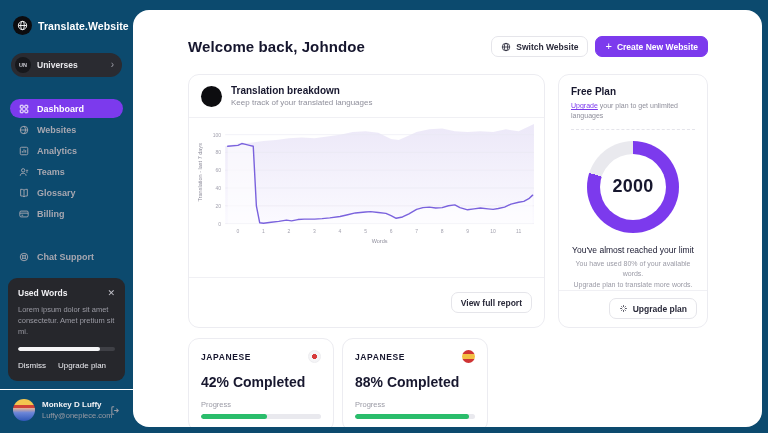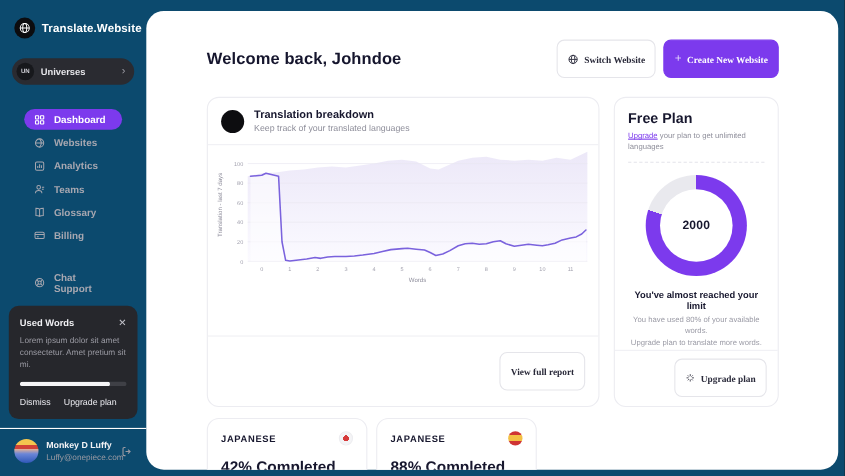--- a/index.html
+++ b/index.html
@@ -9,21 +9,21 @@
 
   
   .sidebar { position:absolute; left:0; top:0; bottom:0; width:133px; display:flex; flex-direction:column; padding:0; color:#fff; }
   .logo-row { display:flex; align-items:center; gap:6px; padding:16px 12px 10px 13px; }
   .logo-badge { width:19px; height:19px; border-radius:50%; background:#0c0c0f; display:flex; align-items:center; justify-content:center; flex:0 0 auto; }
   .logo-text { font-size:10.5px; font-weight:bold; color:#ffffff; letter-spacing:.1px; }
   .ws-pill { margin:8px 11px 0 11px; height:24px; background:#2a2b31; border-radius:999px; display:flex; align-items:center; gap:6px; padding:0 8px 0 4px; cursor:pointer; }
   .ws-avatar { width:16px; height:16px; border-radius:50%; background:#17181c; color:#cfcfd6; font-size:5.5px; font-weight:bold; display:flex; align-items:center; justify-content:center; }
   .ws-label { flex:1; font-size:8.5px; font-weight:bold; color:#e8e8ec; }
   .ws-chevron { font-size:10px; color:#9b9ba4; line-height:1; }
-  .menu { margin-top:22px; display:flex; flex-direction:column; gap:2px; padding:0 22px; }
+  .menu { margin-top:22px; display:flex; flex-direction:column; gap:2px; padding:0 10px; }
   .menu-item { display:flex; align-items:center; gap:8px; height:19px; padding:0 9px; border-radius:999px; color:#a7a7b0; font-size:9px; font-weight:bold; cursor:pointer; }
   .menu-item svg { flex:0 0 auto; display:block; }
   .menu-item.active { background:#7c3aed; color:#ffffff; }
   .menu-item.chat { margin-top:22px; }
   .uw-card { margin:auto 8px 8px 8px; background:#26272c; border-radius:9px; padding:10px 10px 11px 10px; }
   .uw-head { display:flex; align-items:center; justify-content:space-between; }
   .uw-title { font-size:8.5px; font-weight:bold; color:#f1f1f4; }
   .uw-close { font-size:9px; color:#c3c3cb; cursor:pointer; line-height:1; }
   .uw-body { margin-top:7px; font-size:7.5px; line-height:1.45; color:#9a9aa3; }
   .uw-track { margin-top:9px; height:4px; border-radius:3px; background:#3f4046; overflow:hidden; }
@@ -36,49 +36,49 @@
   .prof-txt { flex:1; min-width:0; }
   .prof-name { font-size:8px; font-weight:bold; color:#f2f2f5; white-space:nowrap; }
   .prof-mail { font-size:7.5px; color:#9a9aa3; margin-top:2px; white-space:nowrap; }
   .logout { color:#9a9aa3; cursor:pointer; display:flex; }
 
   
   .panel { position:absolute; left:133px; top:10px; right:6px; bottom:6px; background:#ffffff; border-radius:16px; overflow:hidden; }
   .page-header { display:flex; align-items:center; justify-content:space-between; padding:26px 54px 0 55px; }
   .page-title { font-size:15px; font-weight:bold; color:#15152d; letter-spacing:.1px; }
   .hdr-actions { display:flex; gap:7px; }
-  .btn { display:inline-flex; align-items:center; gap:5px; height:35px; padding:0 9px; border-radius:7px; font-size:8.5px; font-weight:bold; cursor:pointer; border:1px solid #e5e5ea; background:#fff; color:#2a2a3a; font-family:Liberation Serif, serif; }
+  .btn { display:inline-flex; align-items:center; gap:5px; height:21px; padding:0 9px; border-radius:7px; font-size:8.5px; font-weight:bold; cursor:pointer; border:1px solid #e5e5ea; background:#fff; color:#2a2a3a; font-family:Liberation Sans, sans-serif; }
   .btn.primary { background:#7c3aed; border-color:#7c3aed; color:#fff; }
   .btn .plus { font-size:11px; line-height:1; font-weight:normal; }
 
   .grid-top { display:flex; gap:13px; margin:17px 54px 0 55px; }
   .card { background:#fff; border:1px solid #ececf1; border-radius:11px; }
 
   
   .bd { flex:1; display:flex; flex-direction:column; }
   .bd-header { display:flex; align-items:center; gap:9px; padding:10px 12px; border-bottom:1px solid #f0f0f4; }
   .bd-dot { width:21px; height:21px; border-radius:50%; background:#0d0d10; }
   .bd-title { font-size:10px; font-weight:bold; color:#17172e; }
   .bd-sub { font-size:8px; color:#8f8f9b; margin-top:2px; }
   .bd-chart { padding:3px 6px 0 6px; }
   .bd-chart svg { display:block; width:100%; height:auto; }
   .bd-footer { margin-top:auto; border-top:1px solid #f0f0f4; padding:14px 12px; text-align:right; }
 
   
   .plan { width:150px; display:flex; flex-direction:column; }
   .plan-top { padding:11px 12px 0 12px; }
-  .plan-title { font-size:13px; font-weight:bold; color:#17172e; }
+  .plan-title { font-size:10px; font-weight:bold; color:#17172e; }
   .plan-sub { font-size:7px; color:#8f8f9b; margin-top:4px; line-height:1.4; }
   .plan-sub a { color:#7c3aed; text-decoration:underline; cursor:pointer; }
   .dash-div { border:none; border-top:1px dashed #e4e4ea; margin:8px 0 0 0; }
   .donut-wrap { display:flex; justify-content:center; margin-top:11px; }
   .donut { width:92px; height:92px; border-radius:50%; position:relative; }
   .donut-hole { position:absolute; inset:13px; background:#fff; border-radius:50%; display:flex; align-items:center; justify-content:center; }
-  .donut-val { font-size:11px; font-weight:bold; color:#17172e; letter-spacing:.2px; }
-  .limit-title { margin-top:12px; text-align:center; font-size:8.5px; font-weight:bold; color:#17172e; }
+  .donut-val { font-size:18px; font-weight:bold; color:#17172e; letter-spacing:.2px; }
+  .limit-title { margin-top:12px; text-align:center; font-size:8.5px; font-weight:normal; color:#17172e; }
   .limit-line { text-align:center; font-size:7px; color:#9a9aa5; line-height:1.5; }
   .limit-line.first { margin-top:4px; }
   .plan-footer { margin-top:auto; border-top:1px solid #f0f0f4; padding:7px 10px 8px 10px; text-align:right; }
 
   
   .grid-langs { display:flex; gap:8px; margin:10px 54px 0 55px; }
   .lang { width:146px; padding:11px 12px 12px 12px; }
   .lang-head { display:flex; align-items:center; justify-content:space-between; }
   .lang-name { font-size:8.5px; font-weight:bold; letter-spacing:.6px; color:#17172e; }
   .flag { width:13px; height:13px; border-radius:50%; border:1px solid #ededf0; }

